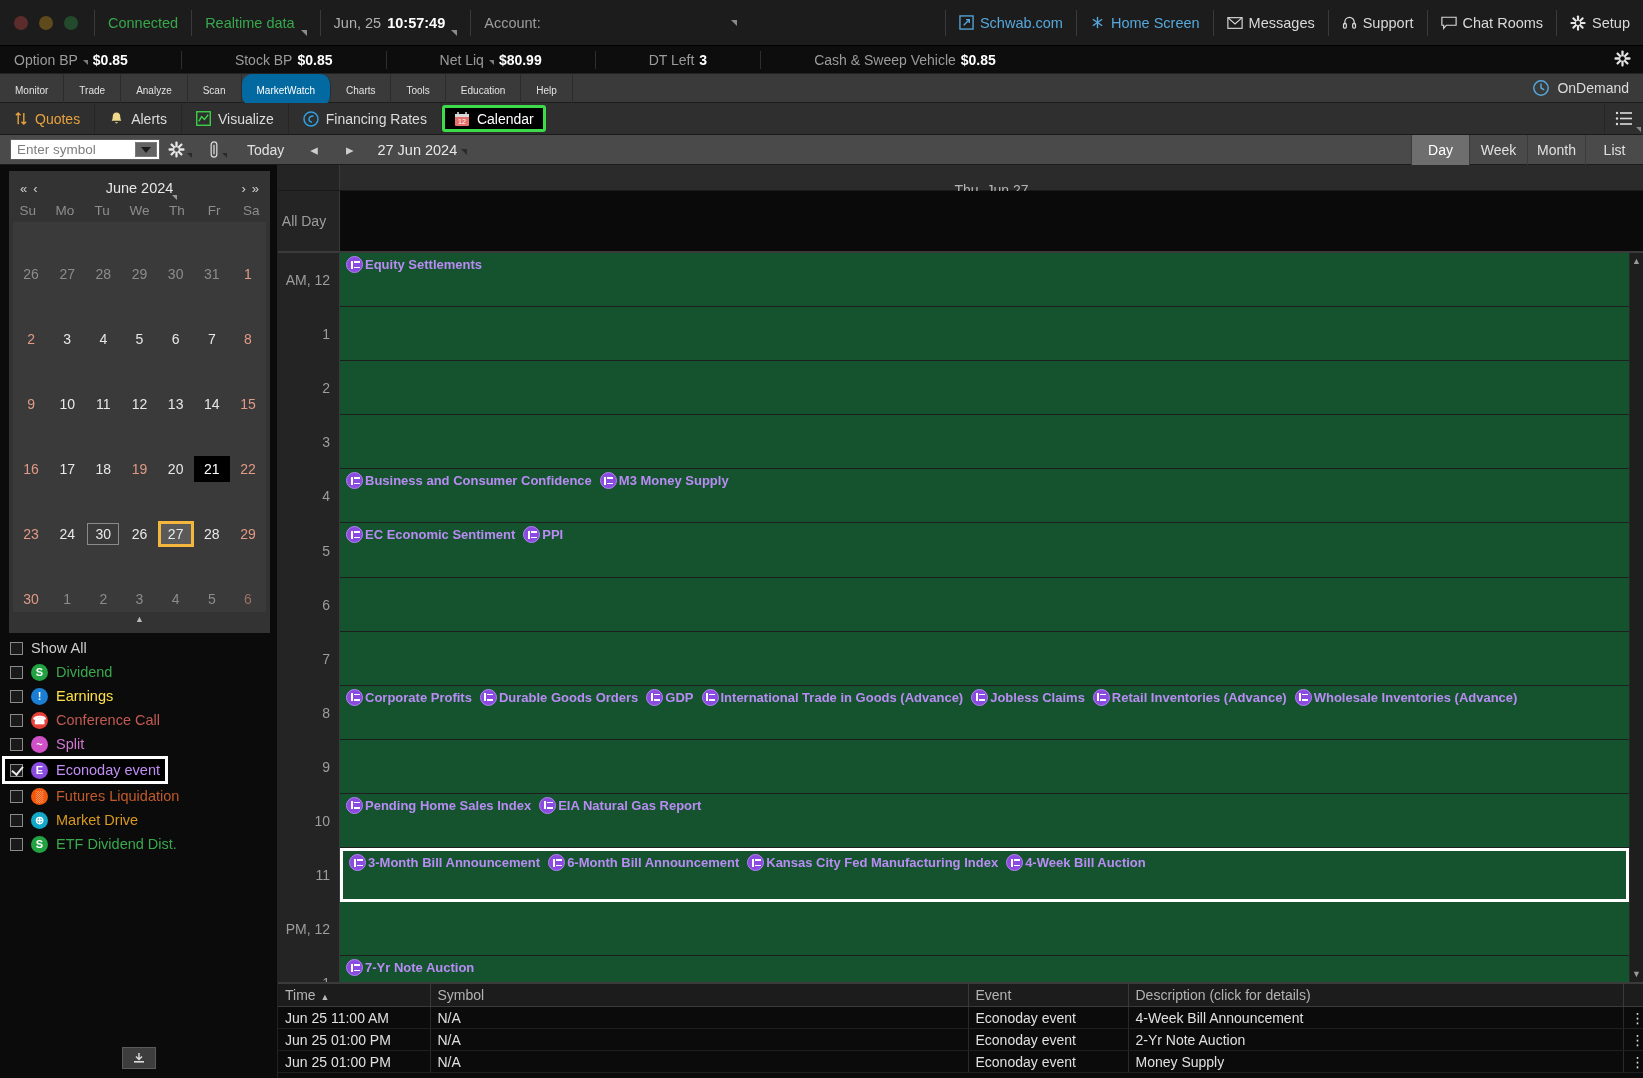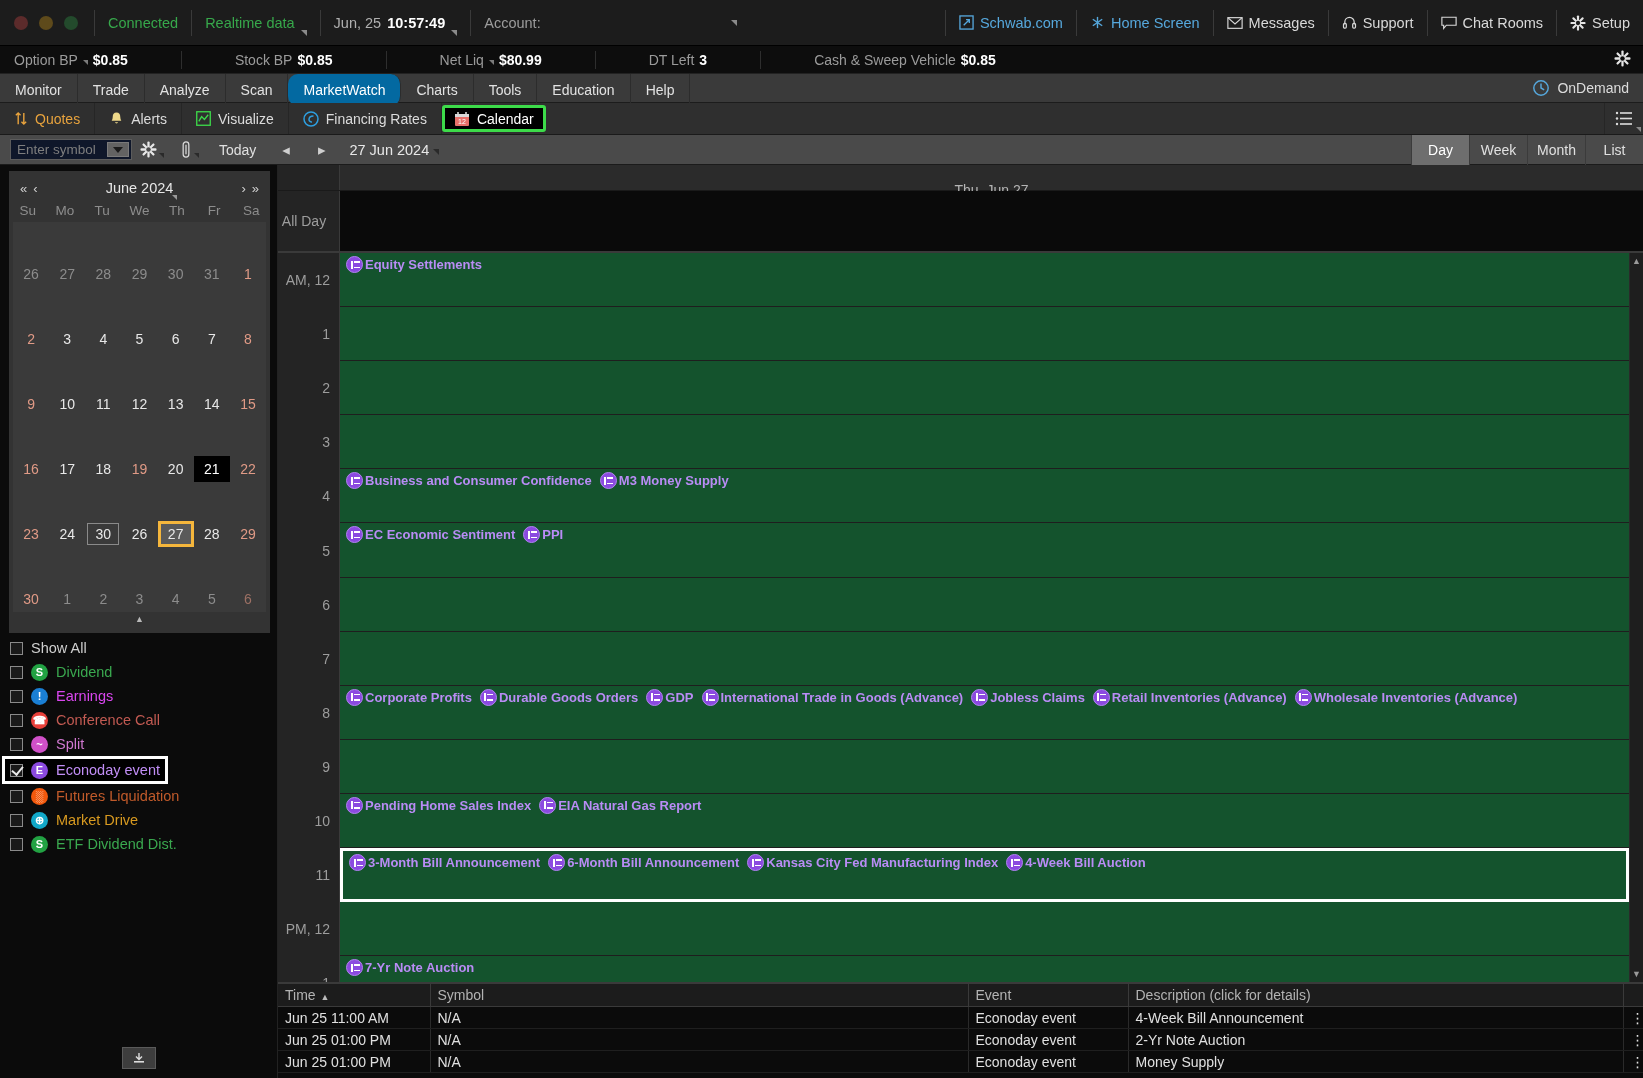--- a/index.html
+++ b/index.html
@@ -38,38 +38,38 @@
   }
   .ab { display:flex; align-items:flex-end; gap:5px; padding:0 10px; }
   .ab .lbl { color:#9b9b9b; }
   .ab .val { color:#fff; font-weight:bold; }
   .ab .c { width:0;height:0;border-left:5px solid transparent;border-top:5px solid #7b7b7b; margin-bottom:3px;}
   .ab-sep { width:1px;height:18px;background:#2e2e2e; }
 
   
   .menubar { height:29px; background:#3a3a3a; display:flex; align-items:stretch; border-bottom:1px solid #1c1c1c;}
   .menu-item {
-    padding:16px 15px; display:flex;align-items:center; font-size:14px;color:#e2e2e2;
+    padding:16px 15px; display:flex;align-items:center; font-size:10px;color:#e2e2e2;
     border-right:1px solid #2c2c2c;
   }
   .menu-item.active { background:#0369a1; color:#fff;border-radius:10px; }
   .menu-fill { flex:1; border-right:none; }
   .ondemand { display:flex;align-items:center;gap:7px;padding:0 14px;color:#dcdcdc;font-size:14px; }
 
   
   .submenu { height:32px;background:#2f2f2f;display:flex;align-items:stretch;border-bottom:1px solid #1a1a1a; }
   .sub-item { padding:0 14px;display:flex;align-items:center;gap:7px;font-size:14px;color:#dcdcdc;border-right:1px solid #262626; }
   .sub-item.hl { margin:2px 0; border:3px solid #3ddb4a; background:#000; border-radius:3px; padding:0 9px; }
   .sub-fill { flex:1; }
   .hamburger-box { width:38px; display:flex;align-items:center;justify-content:center; position:relative;}
 
   
   .toolbar { height:30px; background:#4a4a4a; display:flex;align-items:center; border-bottom:1px solid #1b1b1b; }
   .symbox {
-    width:122px;height:21px;margin-left:10px;background:#0f172a;border:1px solid #5c5c5c;
+    width:150px;height:21px;margin-left:10px;background:#ffffff;border:1px solid #5c5c5c;
     display:flex;align-items:center;color:#7e7e7e;font-size:13.5px;padding-left:6px;position:relative;
   }
   .symbox .dd { position:absolute;right:2px;top:2px;width:22px;height:15px;background:#636363;border:1px solid #7a7a7a;
     display:flex;align-items:center;justify-content:center; }
   .tb-gear { padding:0 8px; display:flex;align-items:flex-end;gap:2px;}
   .tb-btn { padding:0 12px;height:30px;display:flex;align-items:center;color:#e0e0e0;font-size:14px; }
   .arrow-btn { padding:0 14px;height:30px;display:flex;align-items:center;color:#cfcfcf;font-size:15px;}
   .datefield { display:flex;align-items:flex-end;gap:4px;padding:0 10px;color:#e8e8e8;font-size:14.5px;}
   .viewtabs { display:flex;margin-left:auto; height:30px; }
   .vtab { width:58px;display:flex;align-items:center;justify-content:center;font-size:14px;color:#e0e0e0;border-left:1px solid #3b3b3b; }
@@ -508,21 +508,21 @@
             <span class="flbl" style="color: rgb(207, 207, 207);">Show All</span>
           </div>
           <div class="frow">
             <span class="cb"></span>
             <span class="fic" style="background: rgb(34, 162, 67);">S</span>
             <span class="flbl" style="color: rgb(58, 168, 79);">Dividend</span>
           </div>
           <div class="frow">
             <span class="cb"></span>
             <span class="fic" style="background: rgb(26, 127, 212);">!</span>
-            <span class="flbl" style="color: #d946ef;">Earnings</span>
+            <span class="flbl" style="color: #fde047;">Earnings</span>
           </div>
           <div class="frow">
             <span class="cb"></span>
             <span class="fic" style="background: rgb(232, 64, 58);">☎</span>
             <span class="flbl" style="color: rgb(194, 90, 82);">Conference Call</span>
           </div>
           <div class="frow">
             <span class="cb"></span>
             <span class="fic" style="background: rgb(208, 80, 200);">~</span>
             <span class="flbl" style="color: rgb(208, 120, 208);">Split</span>

